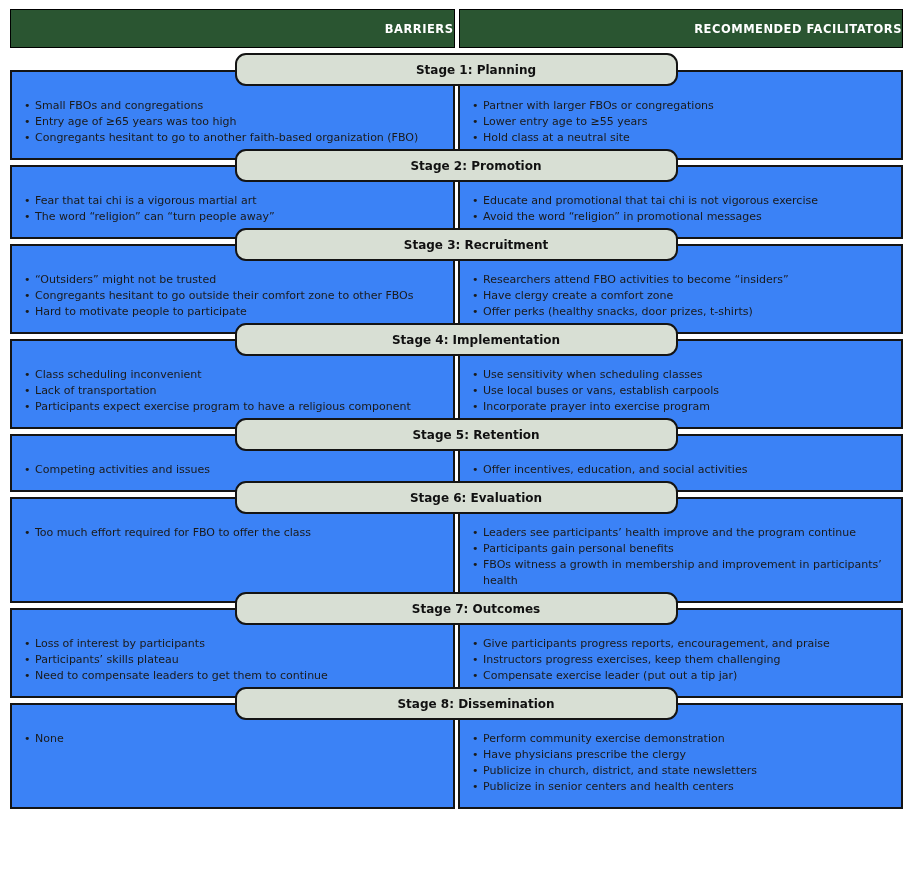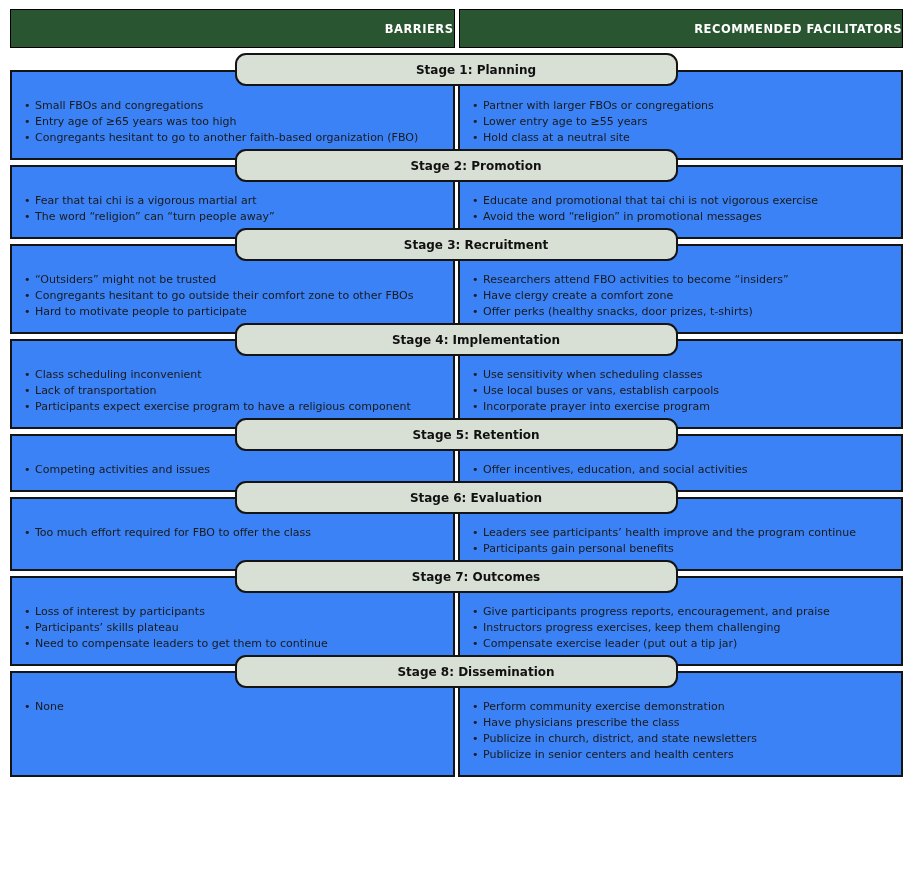--- a/index.html
+++ b/index.html
@@ -155,20 +155,21 @@
     <div class="content-row">
       <div class="cell">
         <ul class="bullets">
               <li>Too much effort required for FBO to offer the class</li>
             </ul>
       </div>
       <div class="cell">
         <ul class="bullets">
               <li>Leaders see participants’ health improve and the program continue</li>
               <li>Participants gain personal benefits</li>
+              <li>FBOs witness a growth in membership and improvement in participants’ health</li>
             </ul>
       </div>
     </div>
   </section>
 
   <section class="stage">
     <div class="stage-label">
       <span>Stage 7: Outcomes</span>
     </div>
     <div class="content-row">
@@ -195,21 +196,21 @@
     </div>
     <div class="content-row">
       <div class="cell">
         <ul class="bullets">
               <li>None</li>
             </ul>
       </div>
       <div class="cell">
         <ul class="bullets">
               <li>Perform community exercise demonstration</li>
-              <li>Have physicians prescribe the class</li>
+              <li>Have physicians prescribe the clergy</li>
               <li>Publicize in church, district, and state newsletters</li>
               <li>Publicize in senior centers and health centers</li>
             </ul>
       </div>
     </div>
   </section>
 </div>
 </div>
 
 </body></html>

